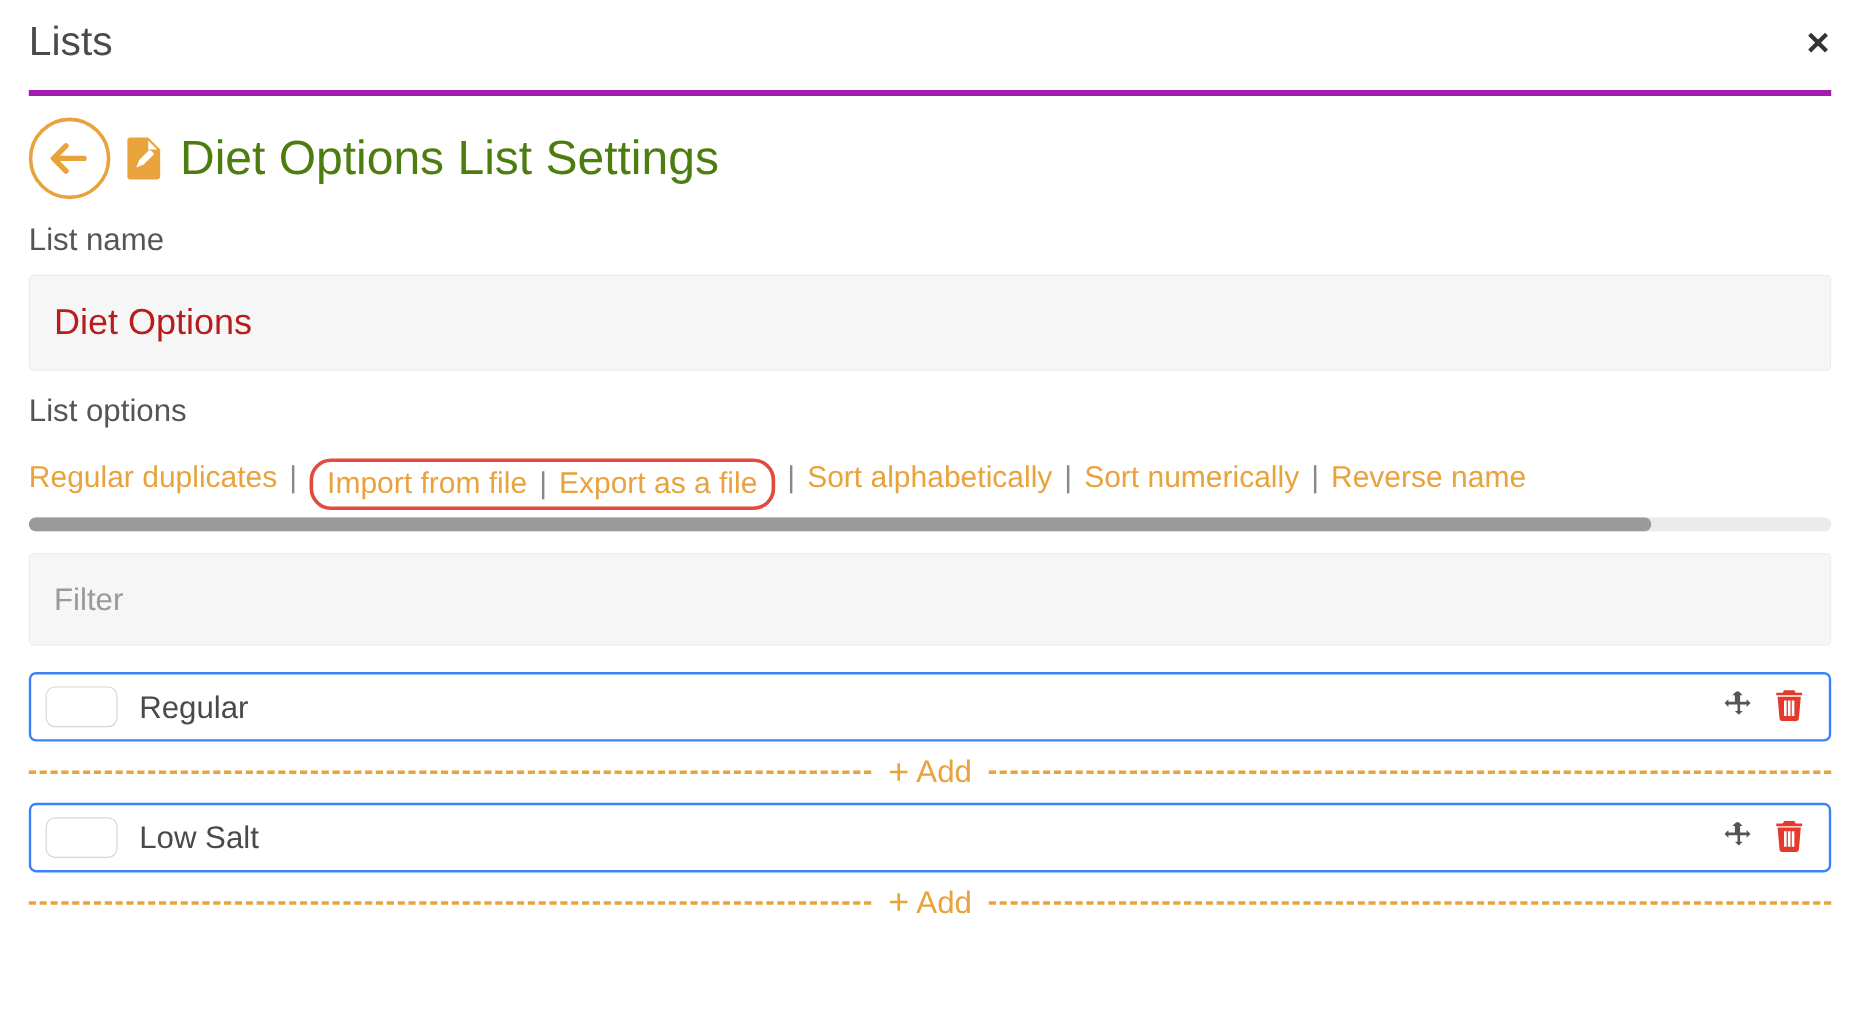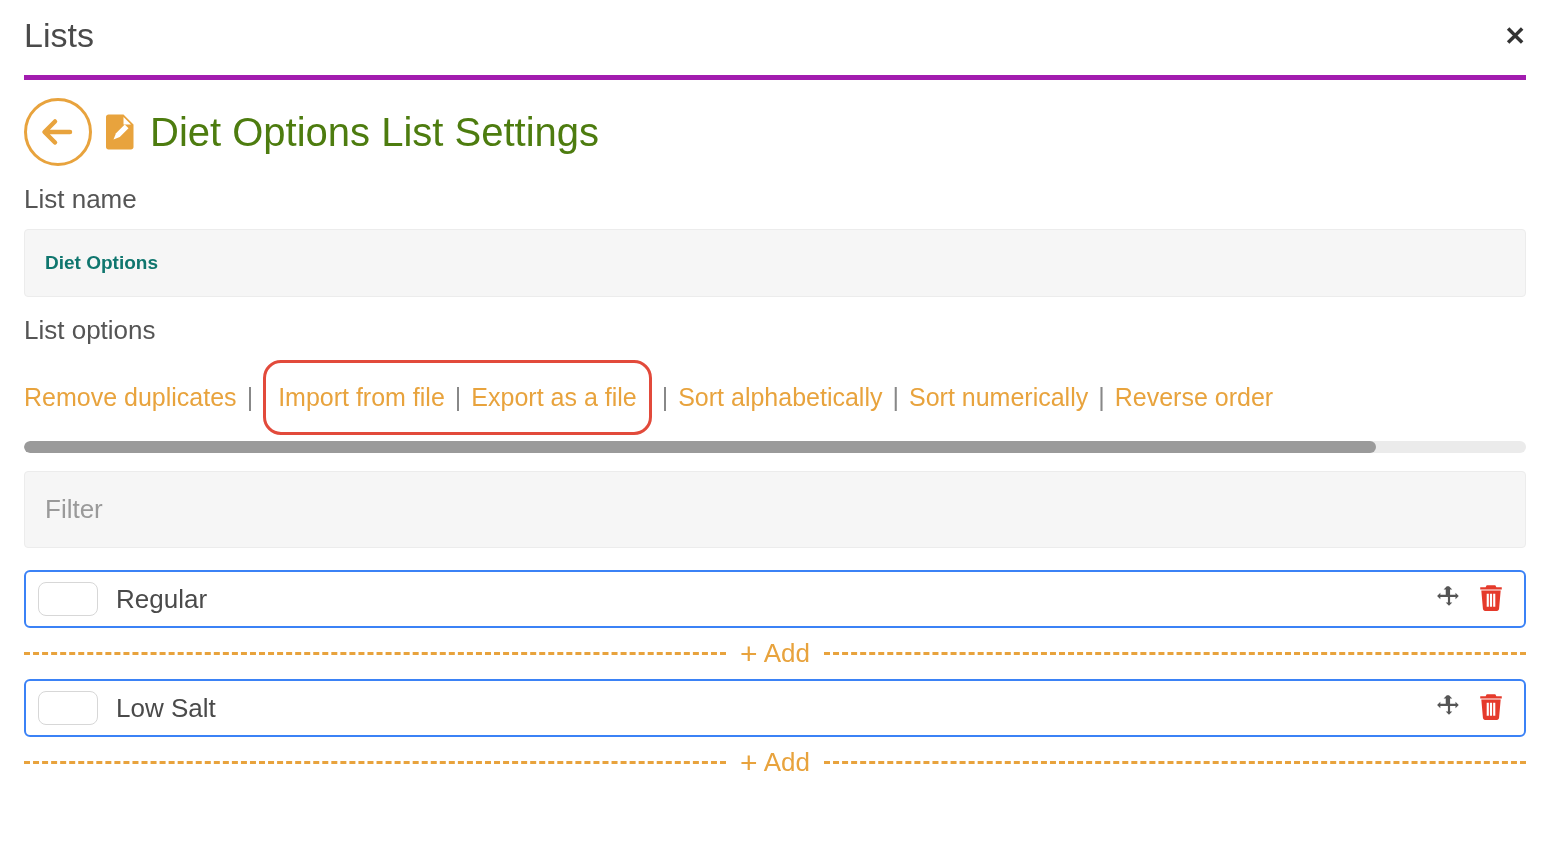--- a/index.html
+++ b/index.html
@@ -62,47 +62,47 @@
       color: #555;
       margin-top: 18px;
       margin-bottom: 14px;
     }
     .name-input {
       width: 100%;
       background: #f6f6f6;
       border: 1px solid #ececec;
       border-radius: 4px;
       padding: 22px 20px;
-      font-size: 19px;
-      color: #0f766e;
-      font-weight: bold;
+      font-size: 30px;
+      color: #b91c1c;
     }
     .actions-row {
       display: flex;
       flex-wrap: nowrap;
       align-items: center;
       gap: 10px;
       font-size: 25px;
       margin-bottom: 6px;
       white-space: nowrap;
     }
     .action-link {
       color: #e8a33d;
       cursor: pointer;
     }
     .sep {
       color: #888;
     }
     .highlight-box {
       border: 3px solid #e24a3b;
       border-radius: 18px;
-      padding: 20px 12px;
+      padding: 4px 12px;
       display: inline-flex;
       align-items: center;
       gap: 10px;
+      margin-top: 10px;
     }
     .load-bar {
       width: 100%;
       height: 12px;
       background: #ebebeb;
       border-radius: 6px;
       overflow: hidden;
       margin-bottom: 18px;
     }
     .load-bar-fill {
@@ -196,33 +196,33 @@
   </span>
   <div class="page-heading">Diet Options List Settings</div>
 </div>
 
 <div class="section-label">List name</div>
 <input class="name-input" type="text" value="Diet Options" style="">
 
 <div class="section-label">List options</div>
 
 <div class="actions-row">
-  <span class="action-link">Remove duplicates</span>
+  <span class="action-link">Regular duplicates</span>
   <span class="sep">|</span>
   <span class="highlight-box">
     <span class="action-link">Import from file</span>
     <span class="sep">|</span>
     <span class="action-link">Export as a file</span>
   </span>
   <span class="sep">|</span>
   <span class="action-link">Sort alphabetically</span>
   <span class="sep">|</span>
   <span class="action-link">Sort numerically</span>
   <span class="sep">|</span>
-  <span class="action-link">Reverse order</span>
+  <span class="action-link">Reverse name</span>
 </div>
 
 <div class="load-bar">
   <div class="load-bar-fill" id="progress-fill" style="width: 90%;"></div>
 </div>
 
 <input class="filter-input" type="text" placeholder="Filter" style="">
 
 
 <div class="item-row">

